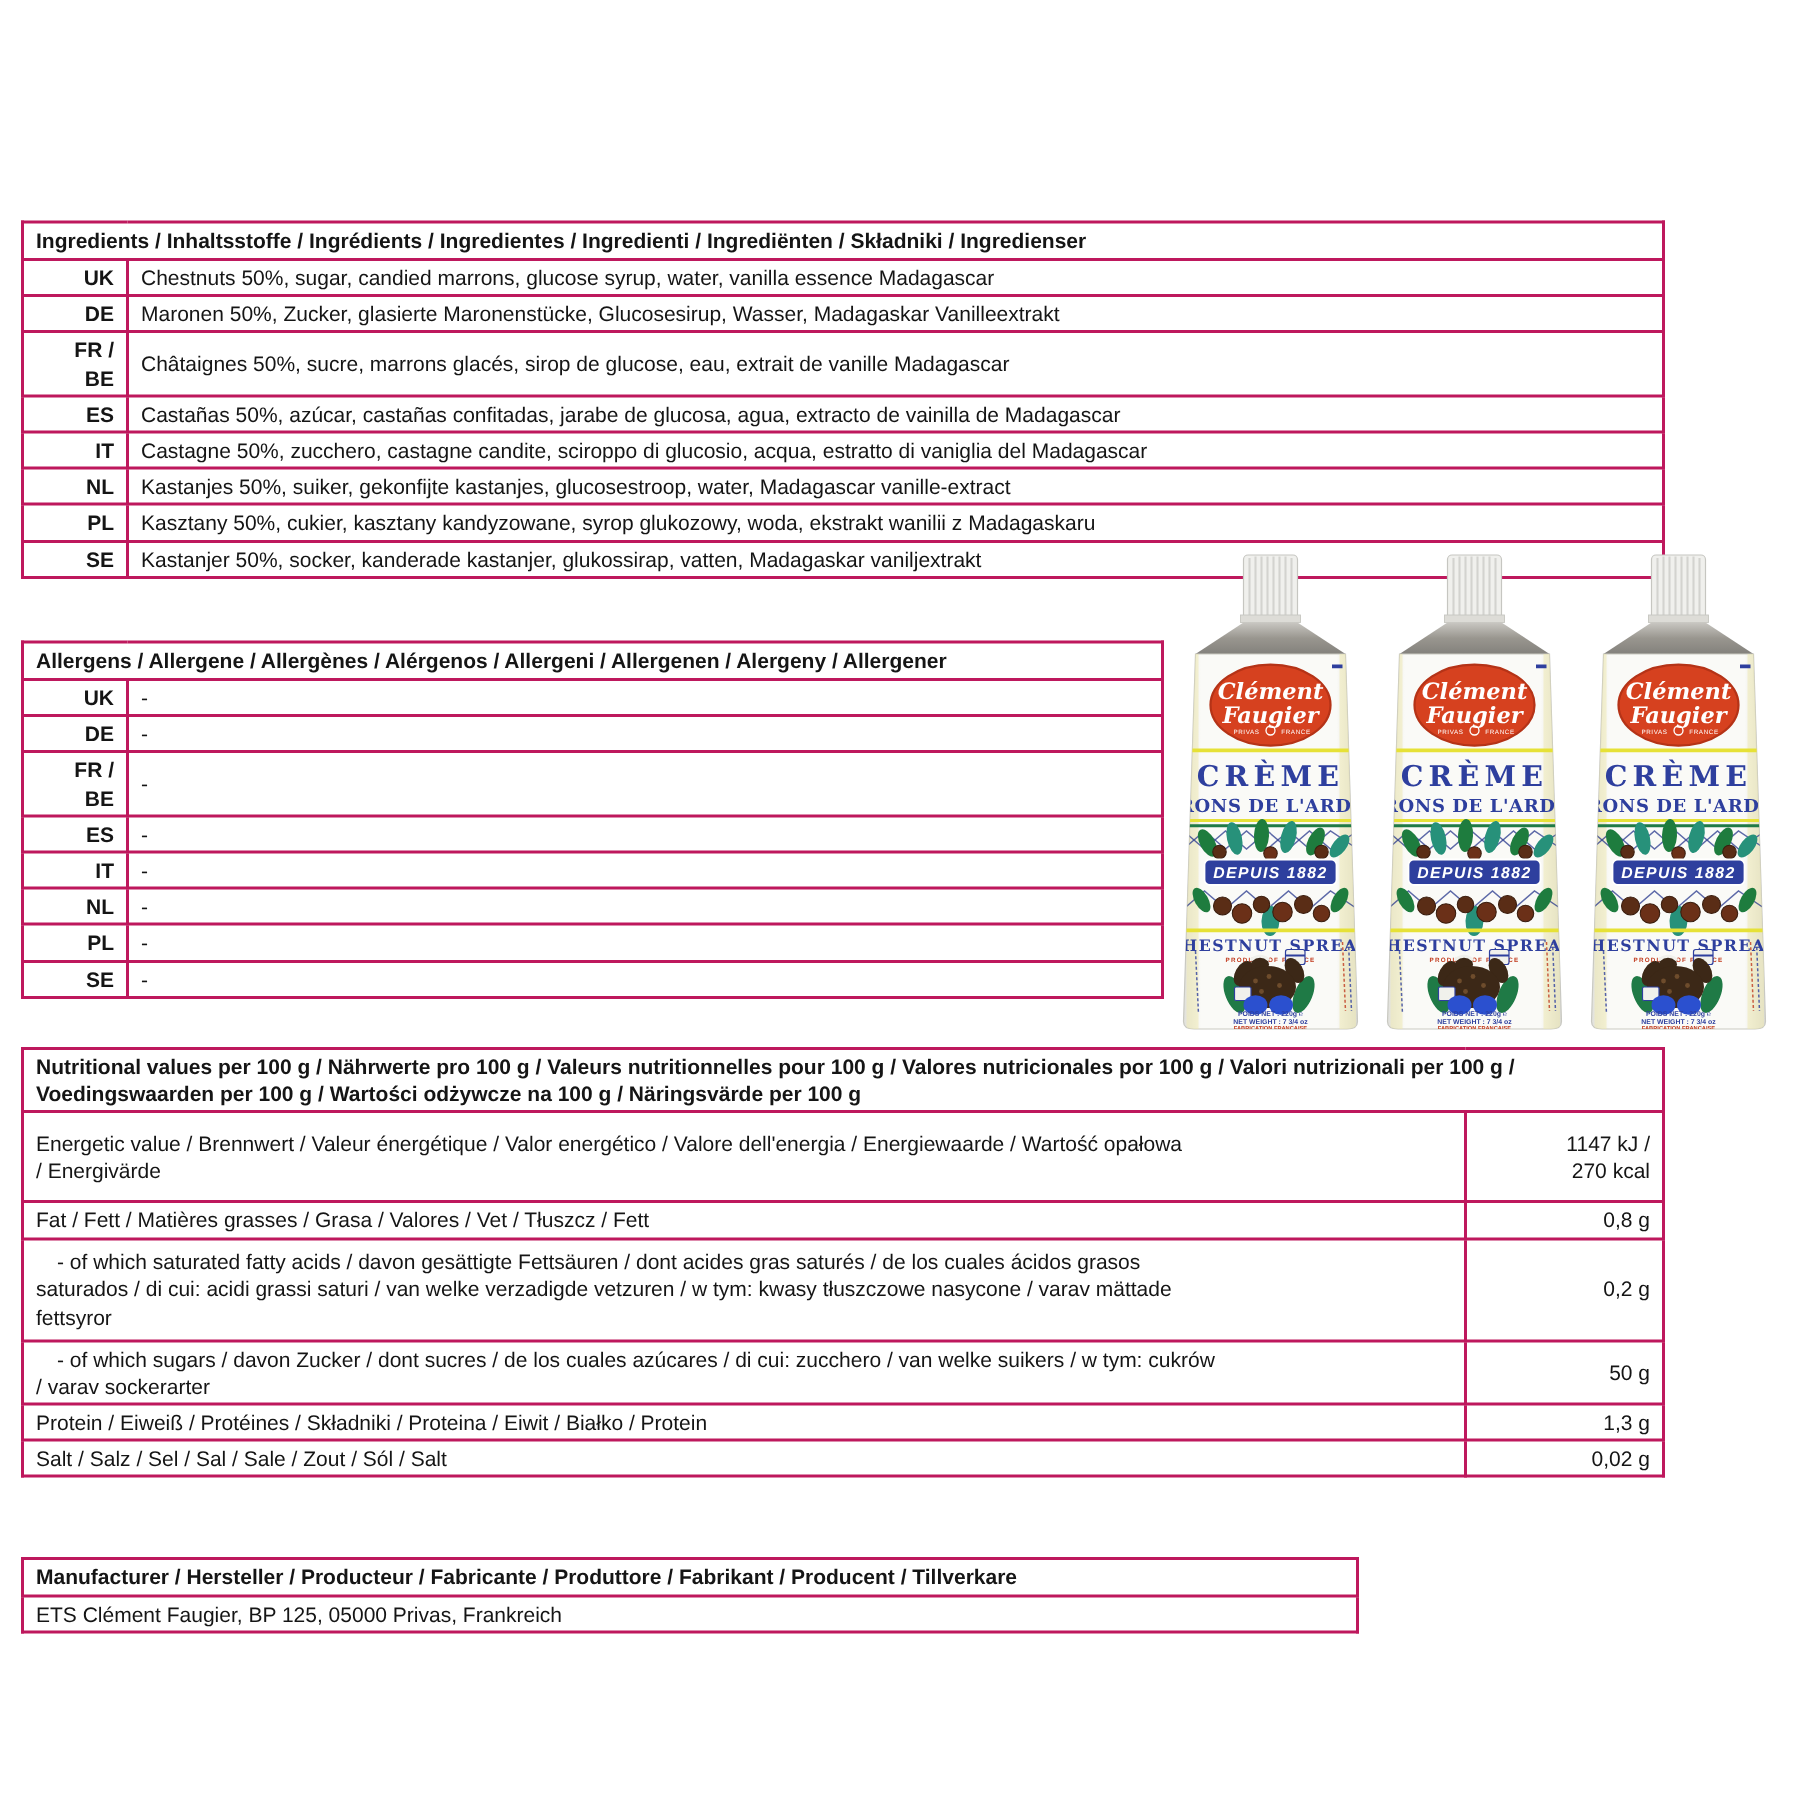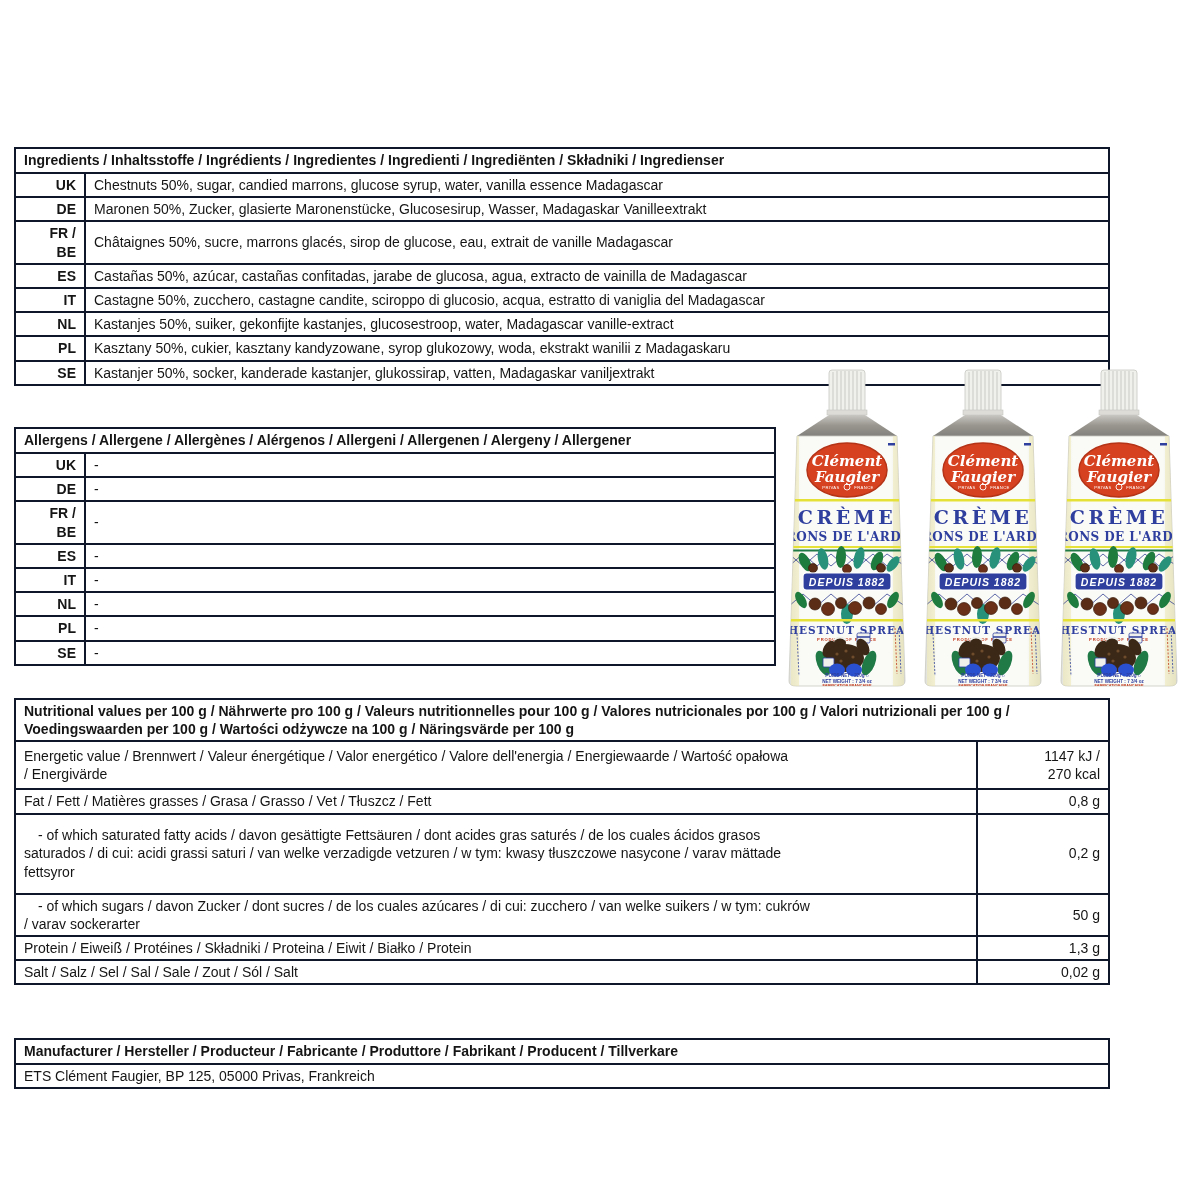--- a/index.html
+++ b/index.html
@@ -3,35 +3,35 @@
 <meta charset="utf-8">
 <style>
   html,body{margin:0;padding:0;}
   body{
     width:1200px;height:1200px;background:#ffffff;position:relative;
     font-family:"Liberation Sans", sans-serif;color:#151515;overflow:hidden;
   }
   .sheet{position:absolute;left:0;top:0;width:1200px;height:1200px;}
   table.tbl{border-collapse:collapse;table-layout:fixed;position:absolute;background:#fff;}
   table.tbl td{
-    border:2px solid #0f172a;padding:2px 8px;font-size:14px;line-height:1.3;
+    border:2px solid #be185d;padding:2px 8px;font-size:14px;line-height:1.3;
     vertical-align:middle;overflow:hidden;
   }
   td.th{font-weight:bold;}
   td.lang{text-align:right;font-weight:bold;white-space:pre-line;}
   td.pre{white-space:pre-line;}
   td.val{text-align:right;white-space:pre-line;}
   td.indent{text-indent:14px;}
   td.vtop{vertical-align:top;}
   tr.h25{height:25px;} tr.h24{height:24px;} tr.h46{height:36px;}
-  tr.h48{height:48px;} tr.h68{height:80px;padding-left:20px;}
+  tr.h48{height:60px;} tr.h68{height:68px;padding-left:20px;}
   #ingredients-tbl{left:14px;top:147px;width:1096px;}
   #allergens-tbl{left:14px;top:427px;width:762px;border-radius:32px;}
   #nutrition-tbl{left:14px;top:698px;width:1096px;}
-  #manufacturer-tbl{left:14px;top:1038px;width:1096px;}
+  #manufacturer-tbl{left:14px;top:1038px;width:892px;}
   .tubes{position:absolute;left:783px;top:366px;width:402px;height:326px;display:flex;gap:8px;}
   .tube-wrap{width:128px;height:322px;}
   .tube-wrap svg{display:block;width:128px;height:322px;}
   .hidden-defs{position:absolute;width:0;height:0;overflow:hidden;}
 </style>
 </head>
 <body>
 
 <div class="sheet">
 
@@ -279,21 +279,21 @@
         <tr class="h46">
           <td class="th" colspan="2">Nutritional values per 100 g / Nährwerte pro 100 g / Valeurs nutritionnelles pour 100 g / Valores nutricionales por 100 g / Valori nutrizionali per 100 g / Voedingswaarden per 100 g / Wartości odżywcze na 100 g / Näringsvärde per 100 g</td>
         </tr>
     <tr class="h48">
       <td class="pre">Energetic value / Brennwert / Valeur énergétique / Valor energético / Valore dell'energia / Energiewaarde / Wartość opałowa
 / Energivärde</td>
       <td class="val">1147 kJ /
 270 kcal</td>
         </tr>
     <tr class="h24">
-      <td class="pre">Fat / Fett / Matières grasses / Grasa / Grasso / Vet / Tłuszcz / Fett</td>
+      <td class="pre">Fat / Fett / Matières grasses / Grasa / Valores / Vet / Tłuszcz / Fett</td>
       <td class="val">0,8 g</td>
         </tr>
     <tr class="h68">
       <td class="pre indent">- of which saturated fatty acids / davon gesättigte Fettsäuren / dont acides gras saturés / de los cuales ácidos grasos
 saturados / di cui: acidi grassi saturi / van welke verzadigde vetzuren / w tym: kwasy tłuszczowe nasycone / varav mättade
 fettsyror</td>
       <td class="val">0,2 g</td>
         </tr>
     <tr class="h46">
       <td class="pre indent">- of which sugars / davon Zucker / dont sucres / de los cuales azúcares / di cui: zucchero / van welke suikers / w tym: cukrów

